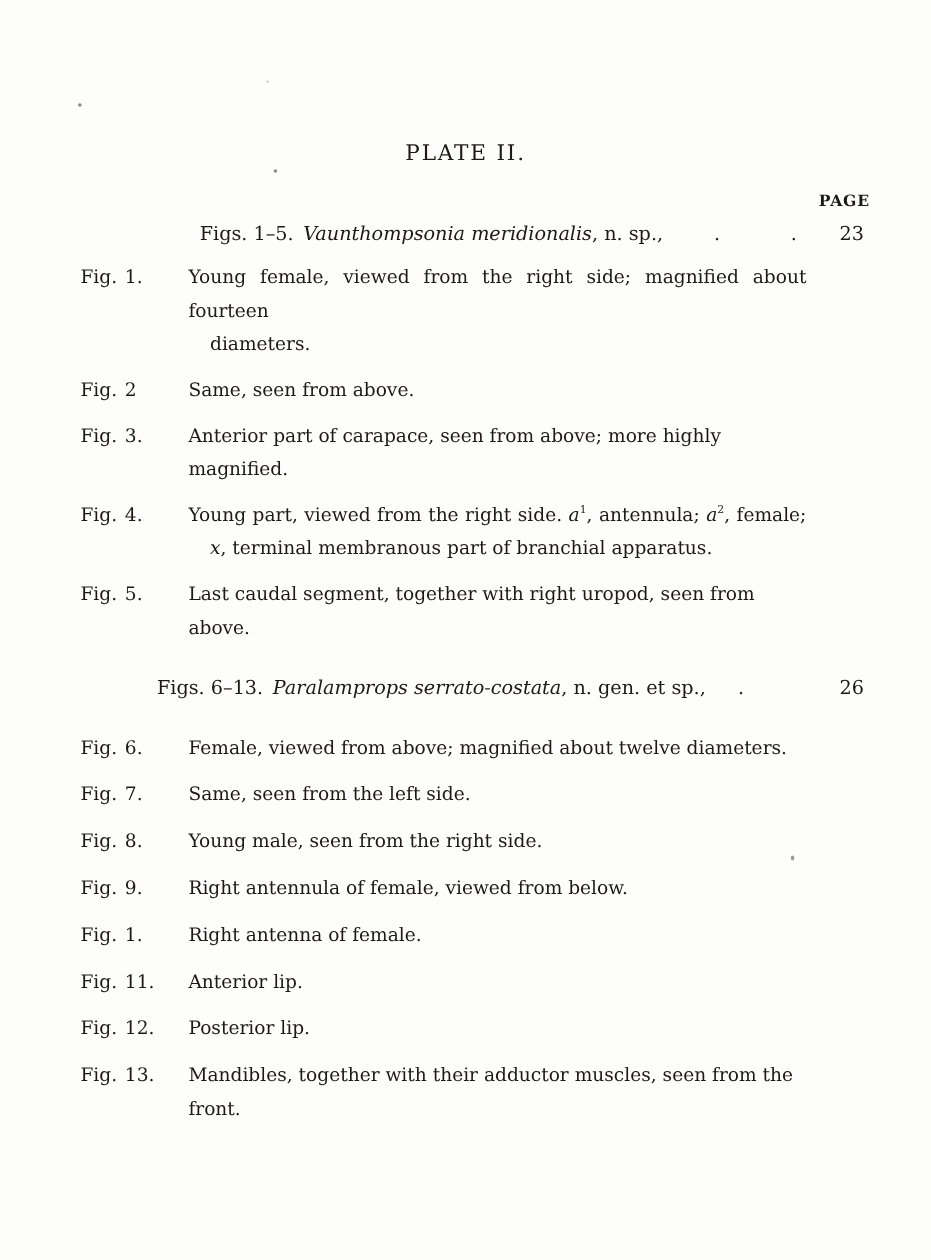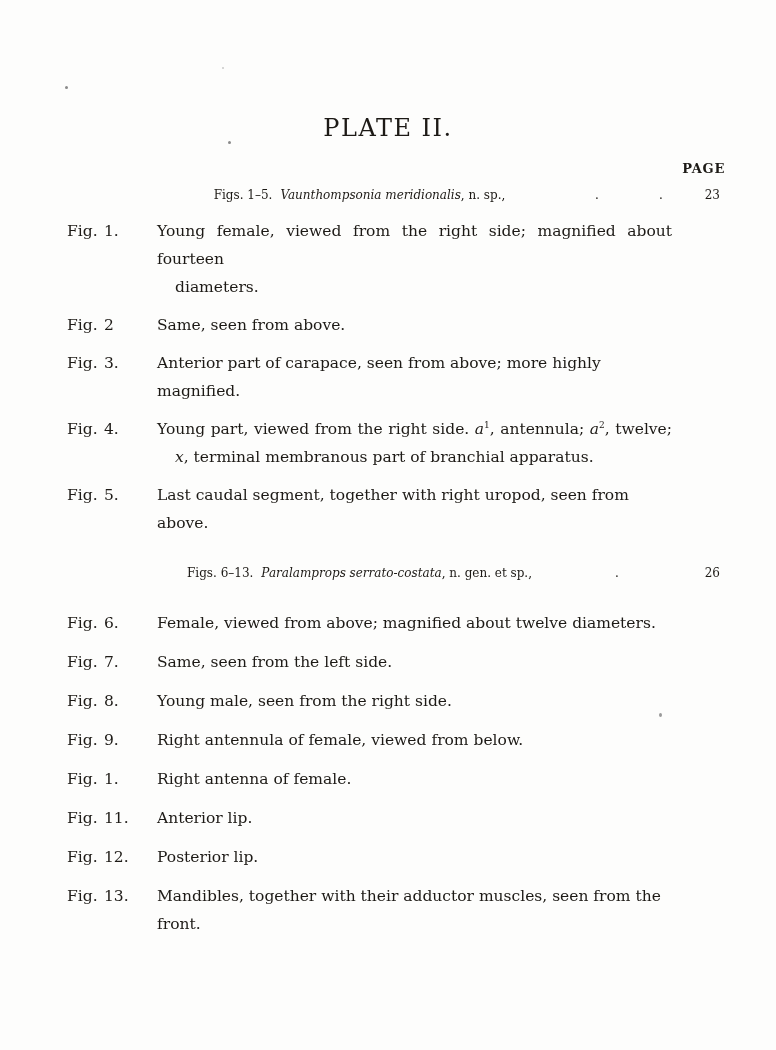--- a/index.html
+++ b/index.html
@@ -9,39 +9,39 @@
     height: 1050px;
     background: #fdfdfc;
     overflow: hidden;
     font-family: "DejaVu Serif", "Liberation Serif", serif;
     color: #1d1a16;
   }
   .content { padding: 116px 47px 0 47px; }
 
   .plate-title {
     text-align: center;
-    font-size: 24px;
+    font-size: 18px;
     line-height: 24px;
     letter-spacing: 1.5px;
   }
 
   .page-col {
     margin-top: 23px;
     text-align: right;
     padding-right: 4px;
     font-size: 13px;
     font-weight: bold;
     letter-spacing: 0.7px;
     line-height: 12px;
   }
 
   .heading {
     position: relative;
     width: 673px;
-    font-size: 12px;
+    font-size: 16px;
     line-height: 28px;
     margin: 6px 0 8px 0;
   }
   .heading-text { width: 625px; text-align: center; }
   .species { font-style: italic; margin-left: 8px; }
   .leader-dot { position: absolute; top: 0; }
   .ld1 { left: 548px; }
   .ld2 { left: 612px; }
   .ld3 { left: 568px; }
   .pagenum { position: absolute; right: 0; top: 0; }
@@ -114,21 +114,21 @@
       <div class="entry">
         <span class="flabel">Fig.</span>
         <span class="fnum">3.</span>
         <div class="etext">Anterior part of carapace, seen from above; more highly magnified.</div>
       </div>
 
       <div class="entry">
         <span class="flabel">Fig.</span>
         <span class="fnum">4.</span>
         <div class="etext">
-          <div class="jline"><span>Young part, viewed from the right side. </span><span class="var">a</span><sup>1</sup><span>, antennula; </span><span class="var">a</span><sup>2</sup><span>, twelve;</span></div>
+          <div class="jline"><span>Young part, viewed from the right side. </span><span class="var">a</span><sup>1</sup><span>, antennula; </span><span class="var">a</span><sup>2</sup><span>, female;</span></div>
           <div class="cont"><span class="var">x</span><span>, terminal membranous part of branchial apparatus.</span></div>
         </div>
       </div>
 
       <div class="entry">
         <span class="flabel">Fig.</span>
         <span class="fnum">5.</span>
         <div class="etext">Last caudal segment, together with right uropod, seen from above.</div>
       </div>
     </div>

